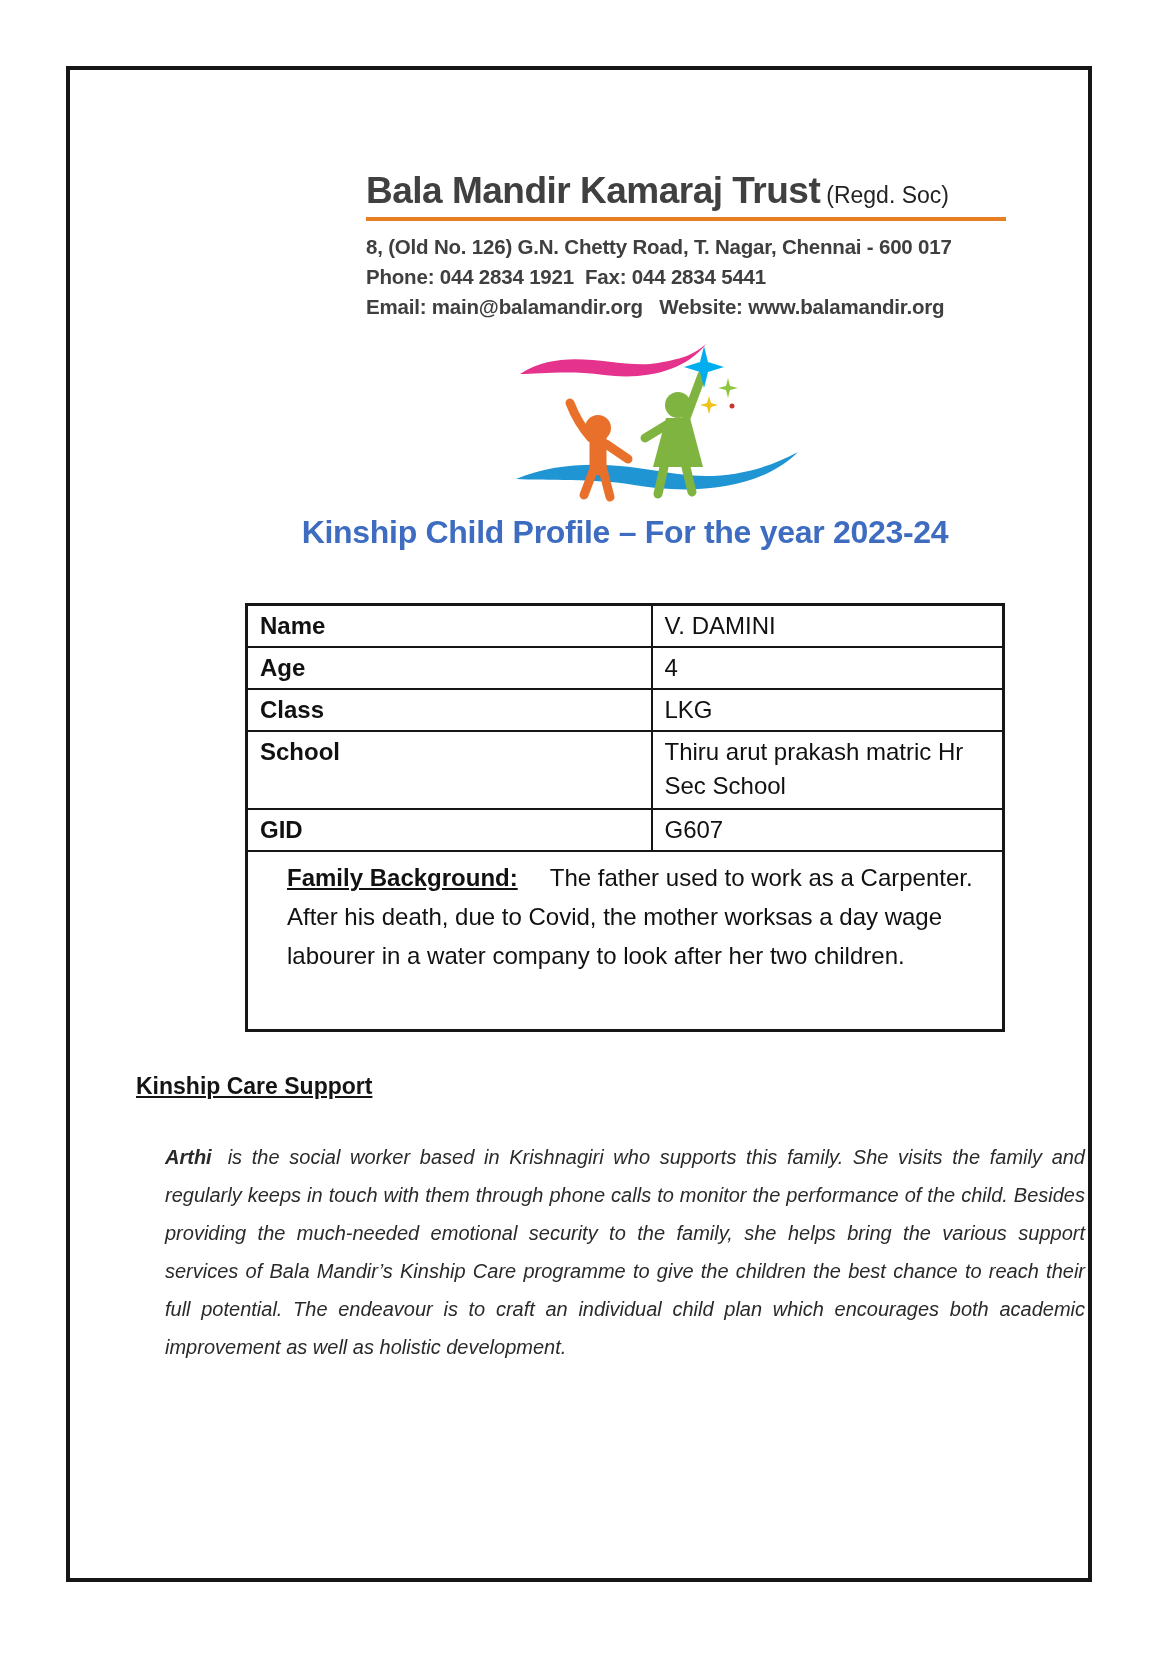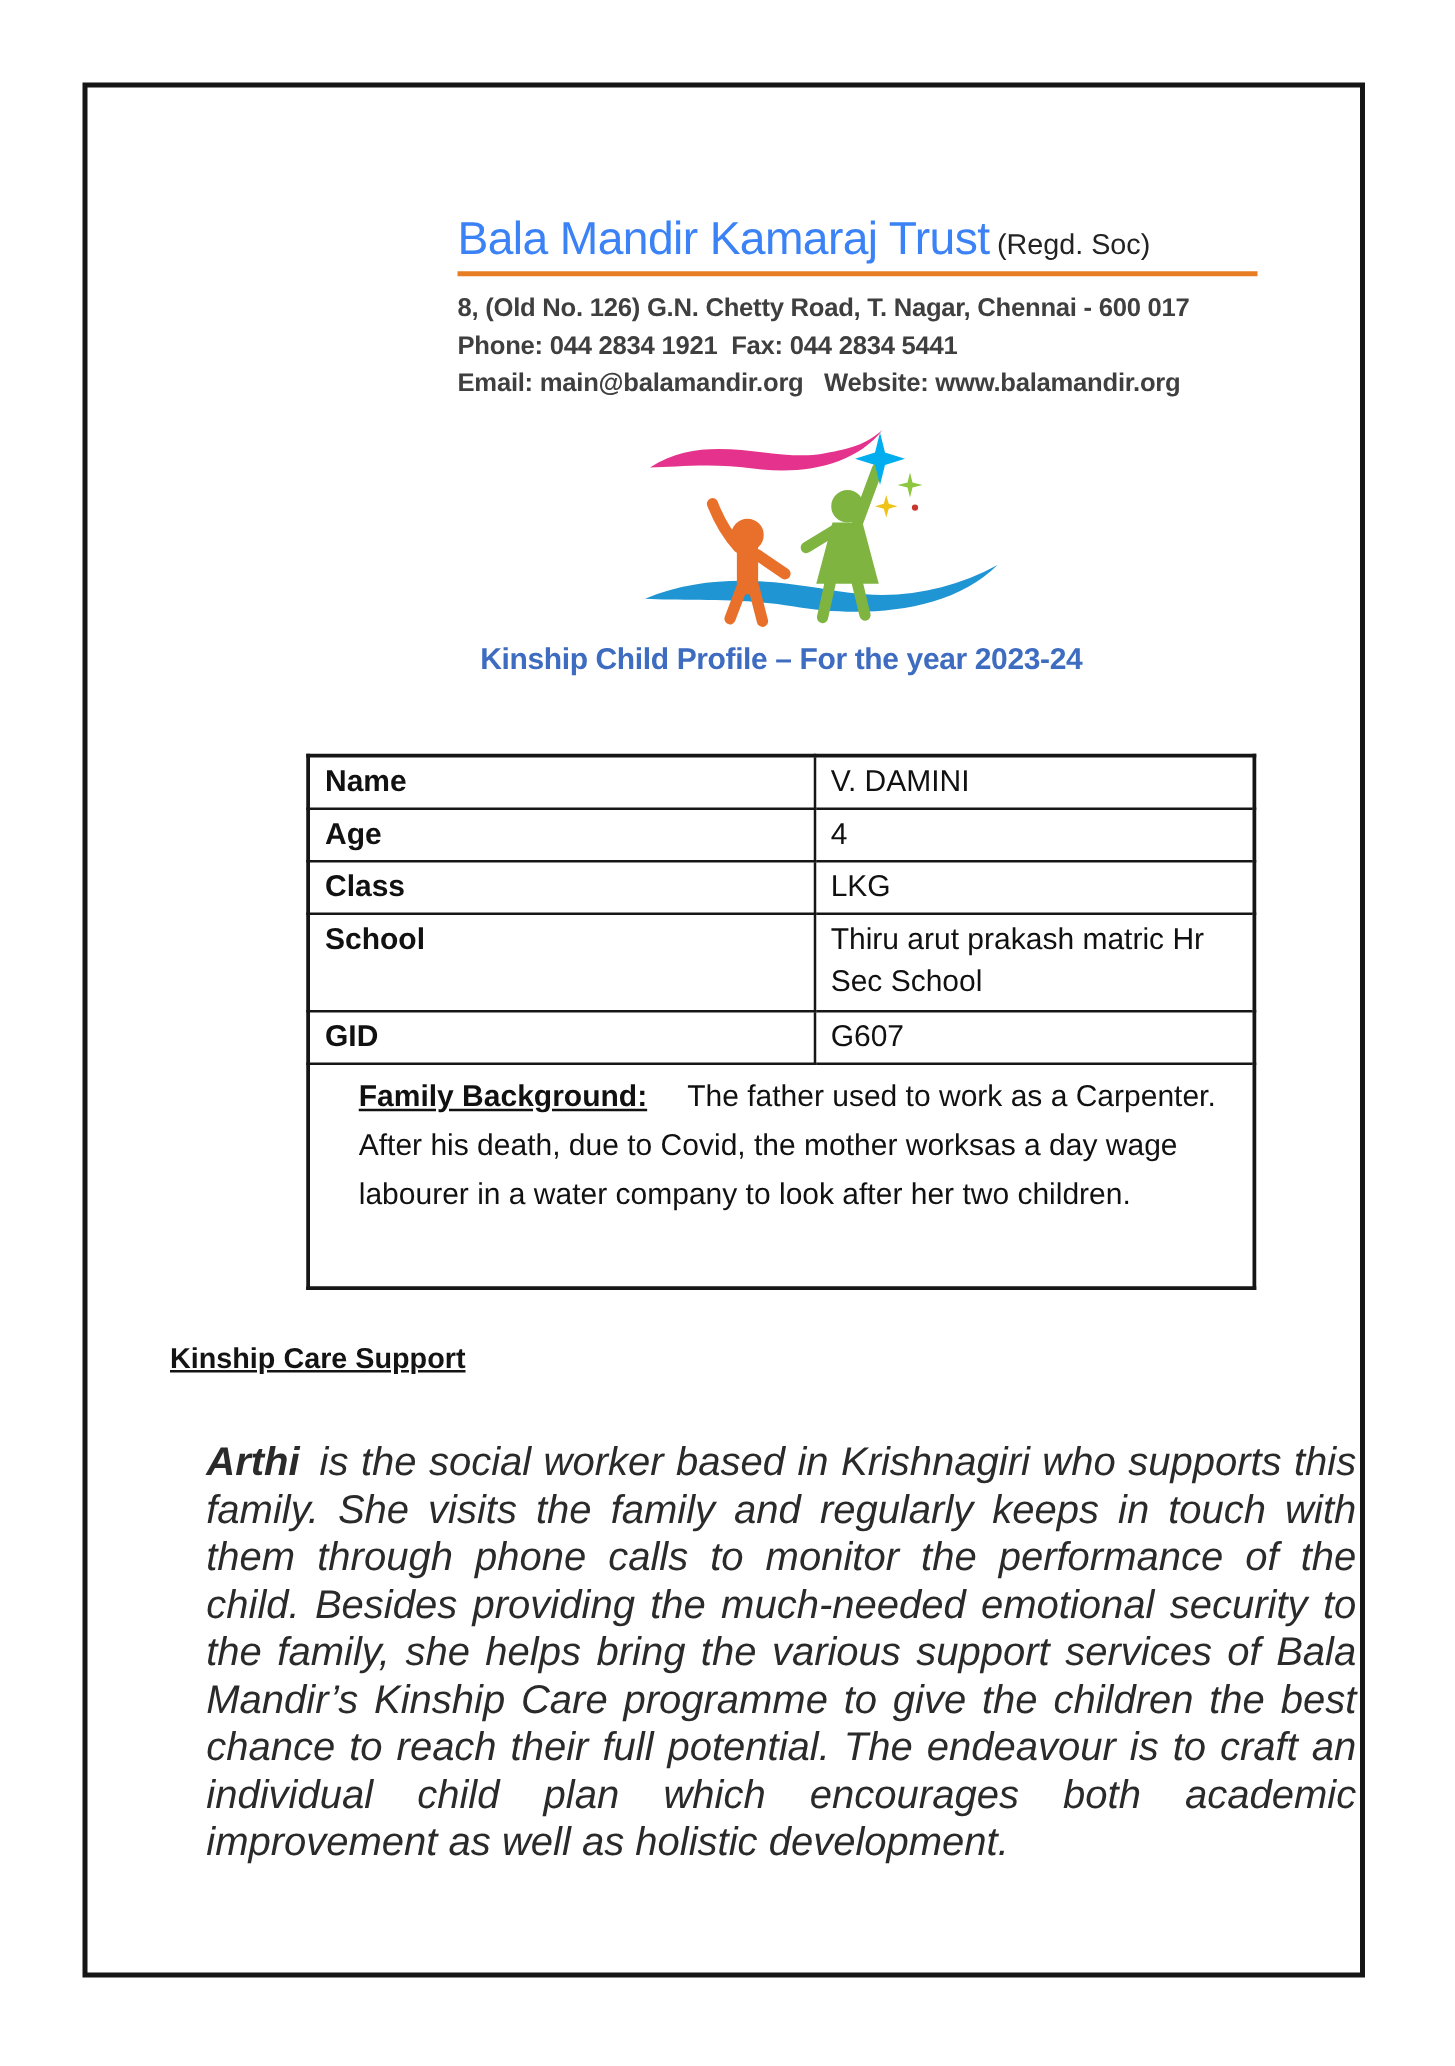--- a/index.html
+++ b/index.html
@@ -16,33 +16,33 @@
     width: 1026px; height: 1516px;
     border: 4px solid #161616;
     box-sizing: border-box;
   }
 
   
   .org-logo { position: absolute; left: 172px; top: 100px; width: 130px; height: 150px; }
   .org-info { position: absolute; left: 296px; top: 100px; width: 648px; }
   .org-title-row { white-space: nowrap; }
   .org-name {
-    font-size: 37px; font-weight: 400; color: #3b82f6; letter-spacing: -0.5px;
+    font-size: 37px; font-weight: 700; color: #404040; letter-spacing: -0.5px;
   }
   .org-suffix { font-size: 23px; font-weight: 400; color: #232323; margin-left: 6px; }
   .org-rule { width: 640px; height: 4px; background: #E87E24; margin-top: 5px; }
   .org-contact { margin-top: 11px; font-size: 20.5px; font-weight: 700; color: #3f3f3f; line-height: 30px; letter-spacing: -0.2px; }
 
   
   .children-logo { position: absolute; left: 436px; top: 256px; width: 300px; height: 182px; }
 
   
   .doc-title {
     position: absolute; left: 175px; top: 444px; width: 760px;
-    text-align: center; font-size: 24px; font-weight: 700;
+    text-align: center; font-size: 32px; font-weight: 700;
     color: #3D6CC0; letter-spacing: -0.3px;
   }
 
   
   .profile-table {
     position: absolute; left: 175px; top: 533px; width: 760px;
     border-collapse: collapse; table-layout: fixed;
     border: 3px solid #161616;
   }
   .profile-table td {
@@ -59,21 +59,21 @@
   tr.r-fb td { line-height: 39px; padding-top: 6px; }
 
   
   .support-heading {
     position: absolute; left: 66px; top: 1003px; width: 1026px;
     text-align: left; font-size: 23px; font-weight: 700; color: #141414;
   }
   .support-heading span { text-decoration: underline; }
   .support-para {
     position: absolute; left: 95px; top: 1048px; width: 920px;
-    font-size: 32px; font-style: italic; color: #2a2a2a;
+    font-size: 20px; font-style: italic; color: #2a2a2a;
     line-height: 38px; text-align: justify;
   }
   .support-lead { font-weight: 700; margin-right: 16px; }
 </style>
 </head>
 <body>
 
 <div class="page">
   <div class="border-frame">
 

